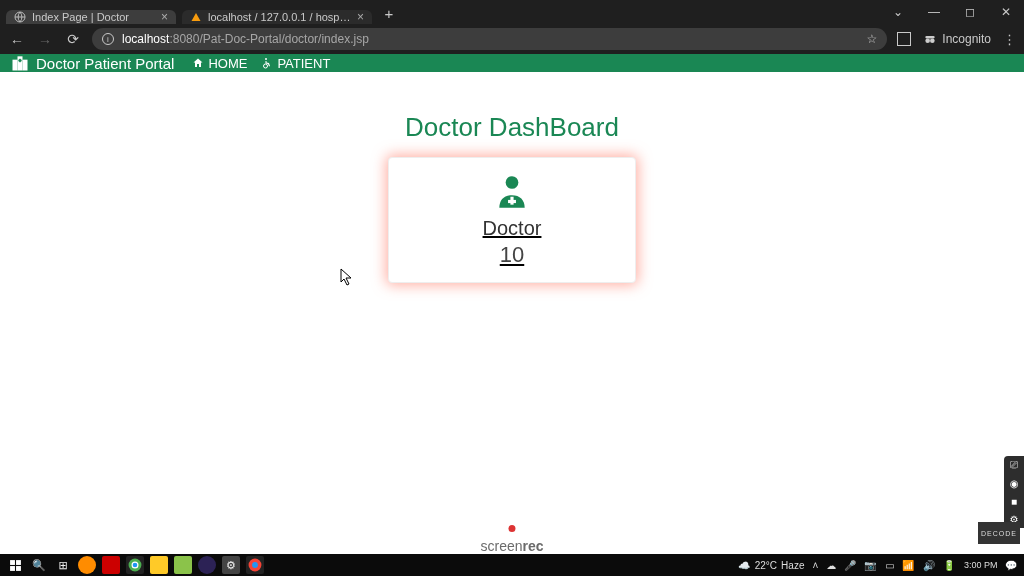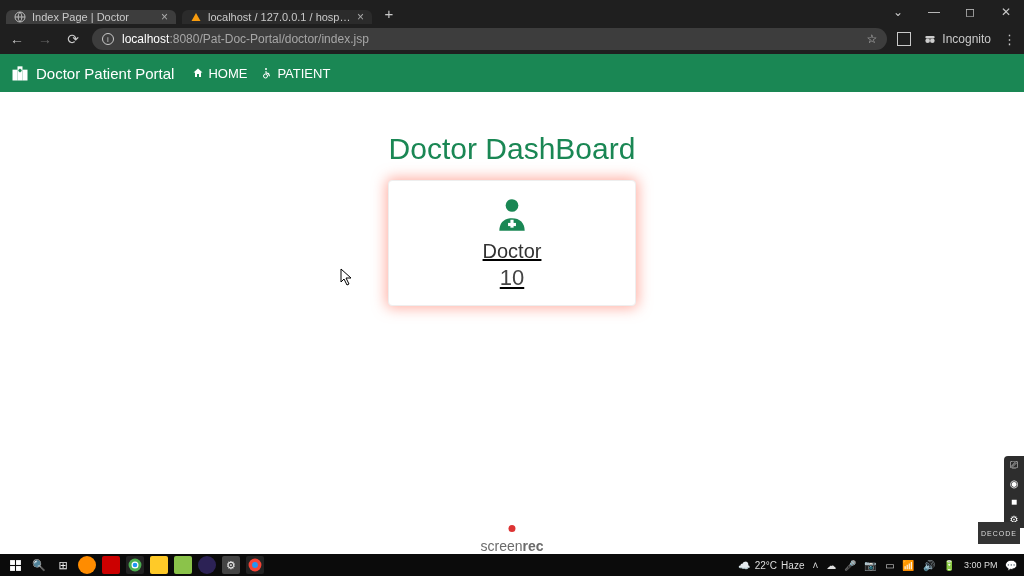--- a/index.html
+++ b/index.html
@@ -31,31 +31,31 @@
   .nav-icn{width:18px;height:18px;display:flex;align-items:center;justify-content:center;color:var(--chrome-text);font-size:14px;}
   .urlbox{flex:1;height:22px;background:var(--url-bar);border-radius:20px;display:flex;align-items:center;padding:0 10px;gap:8px;color:var(--chrome-text);font-size:12px;}
   .urlbox .info{width:12px;height:12px;border:1px solid var(--chrome-text);border-radius:50%;display:flex;align-items:center;justify-content:center;font-size:8px;}
   .urlbox .host{color:#fff;}
   .urlbox .path{opacity:.75;}
   .right-icns{display:flex;gap:12px;align-items:center;color:var(--chrome-text);font-size:13px;}
   .incognito{display:flex;align-items:center;gap:5px;font-size:12px;}
   .ext-box{width:14px;height:14px;border:1px solid var(--chrome-text);}
 
   
-  .appnav{height:38px;background:var(--brand);display:flex;align-items:center;color:#fff;padding:0 10px;font-size:15px;}
+  .appnav{height:18px;background:var(--brand);display:flex;align-items:center;color:#fff;padding:0 10px;font-size:15px;}
   .brand{display:flex;align-items:center;gap:6px;font-weight:500;}
   .brand .hosp-icon svg{display:block;}
   .navlinks{display:flex;gap:14px;margin-left:18px;font-size:13px;font-weight:500;}
   .navlinks a{display:flex;align-items:center;gap:4px;color:#fff;text-decoration:none;}
   .user-btn{margin-left:auto;border:1px solid rgba(255,255,255,.9);border-radius:4px;padding:4px 10px;display:flex;align-items:center;gap:6px;font-size:13px;cursor:pointer;}
   .caret-down{width:0;height:0;border-left:4px solid transparent;border-right:4px solid transparent;border-top:5px solid #fff;}
 
   
   .page{padding:20px 0 0 0;}
-  .dash-title{text-align:center;color:var(--brand);font-size:30px;font-weight:500;margin:20px 0 14px;}
+  .dash-title{text-align:center;color:var(--brand);font-size:26px;font-weight:500;margin:20px 0 14px;}
   .cards{display:flex;justify-content:center;gap:18px;}
   .card{
     width:248px;height:126px;background:#fff;border:1px solid #eee;border-radius:4px;
     box-shadow:0 0 14px 2px rgba(255,120,100,.6);
     display:flex;flex-direction:column;align-items:center;justify-content:center;text-decoration:underline;
   }
   .card .big-icon{color:var(--brand);margin-bottom:4px;}
   .card .label{font-size:20px;color:#333;margin-top:2px;}
   .card .value{font-size:22px;color:#444;margin-top:2px;}
 

